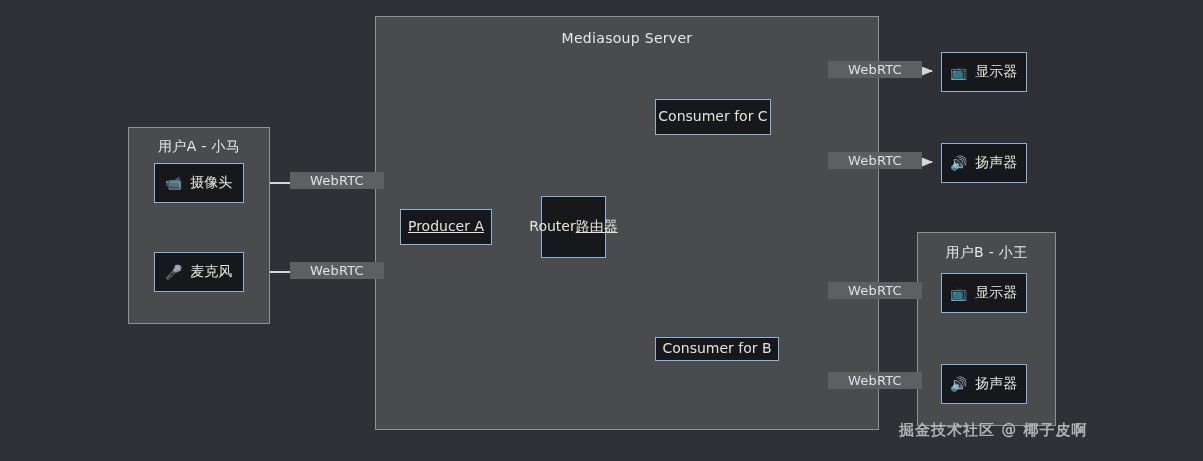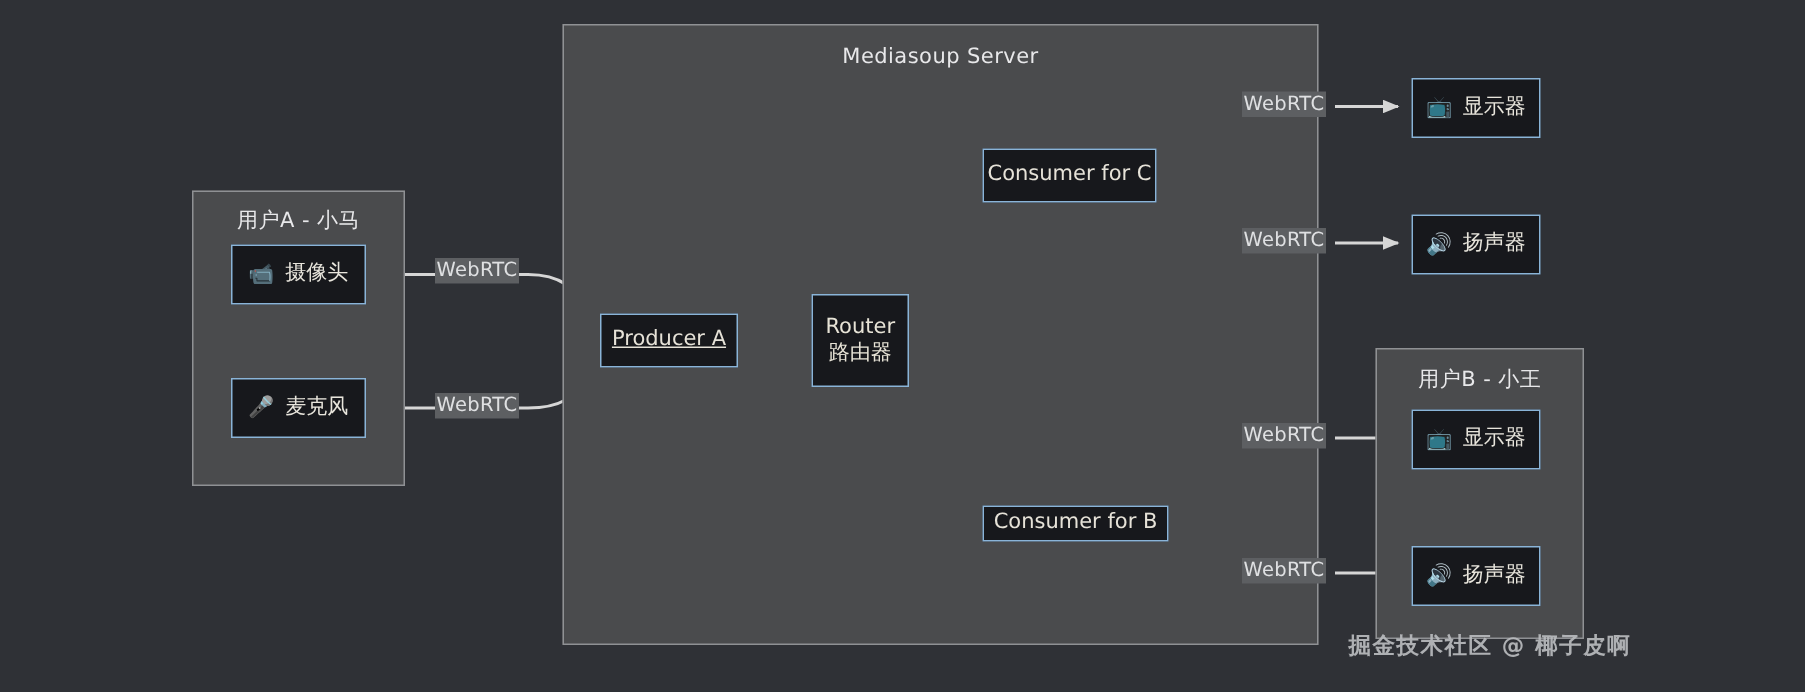--- a/index.html
+++ b/index.html
@@ -41,44 +41,43 @@
     display: flex;
     align-items: center;
     justify-content: center;
     color: #e6e2d8;
     font-size: 14px;
     line-height: 1.25;
     text-align: center;
     white-space: nowrap;
   }
   .node.stacked {
-    flex-direction: column;
     justify-content: center;
   }
   .node .ln1 { color: #e7e3d6; }
-  .node .ln2 { color: #e7e3d6; }
+  .node .ln2 { color: #e7e3d6; text-decoration: underline; }
   .node .devlabel {
     display: flex;
     align-items: center;
     gap: 7px;
     color: #e8e5dc;
     font-size: 14px;
   }
   .node .icon-emoji {
     font-size: 14px;
     line-height: 1;
     display: inline-block;
   }
   
   .edge-label {
     position: absolute;
     background: #5d5f62;
     color: #dfe0e2;
     font-size: 13px;
-    padding: 1px 1px;
+    padding: 1px 20px;
     white-space: nowrap;
     letter-spacing: .2px;
   }
   
   #edges {
     position: absolute;
     left: 0;
     top: 0;
     width: 1203px;
     height: 461px;

